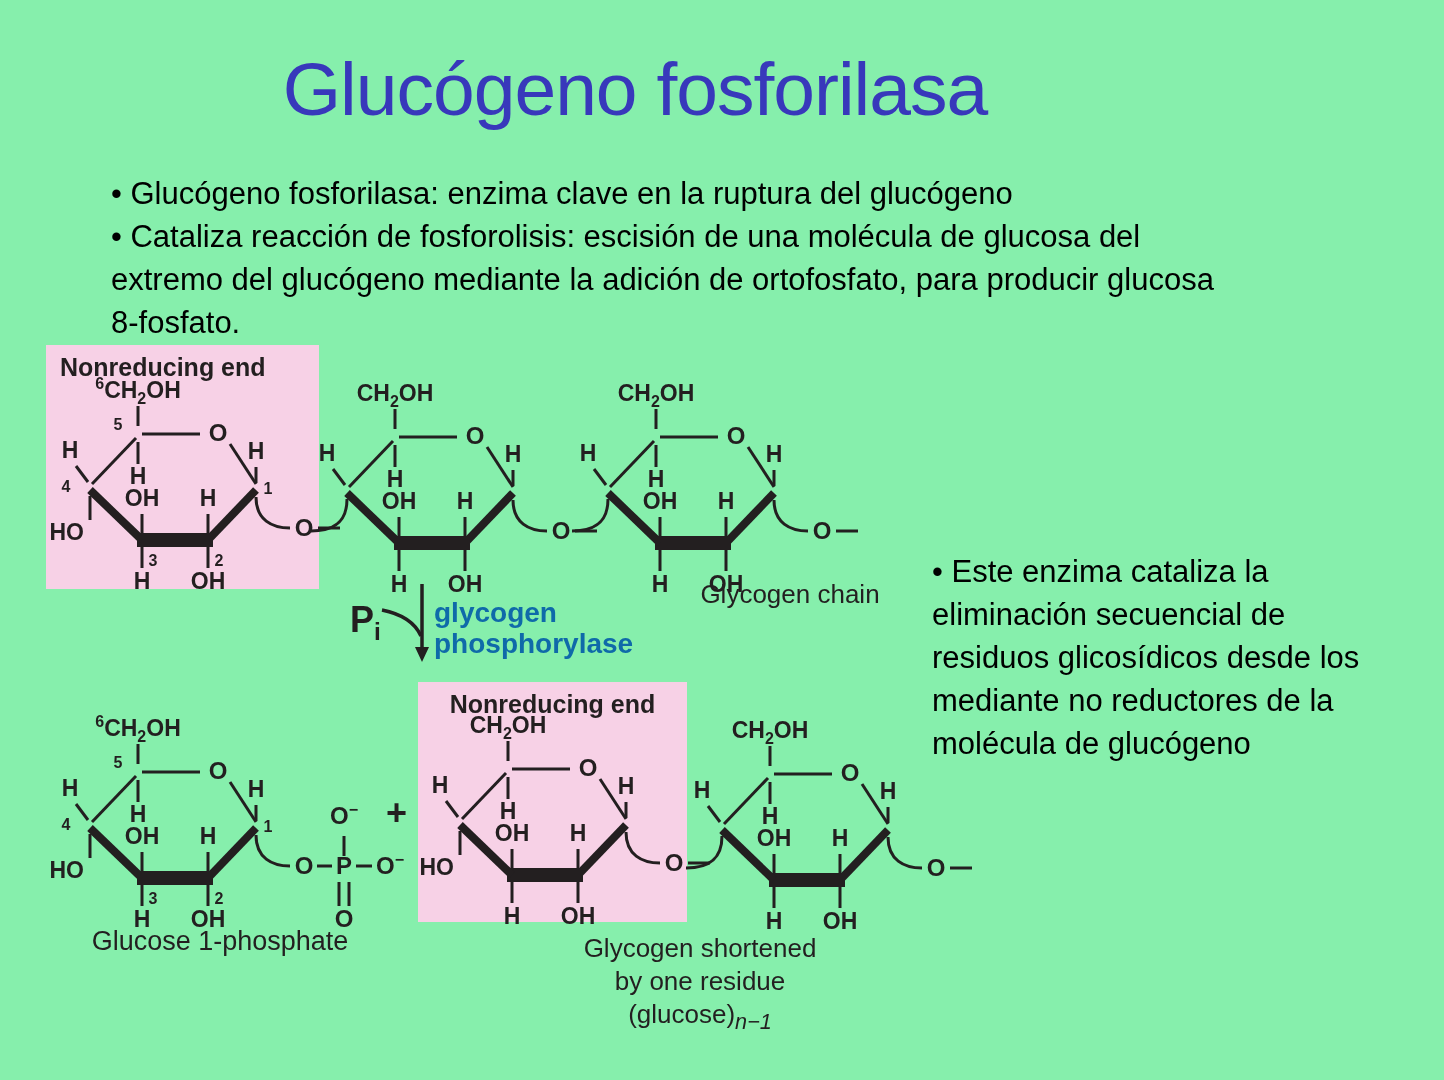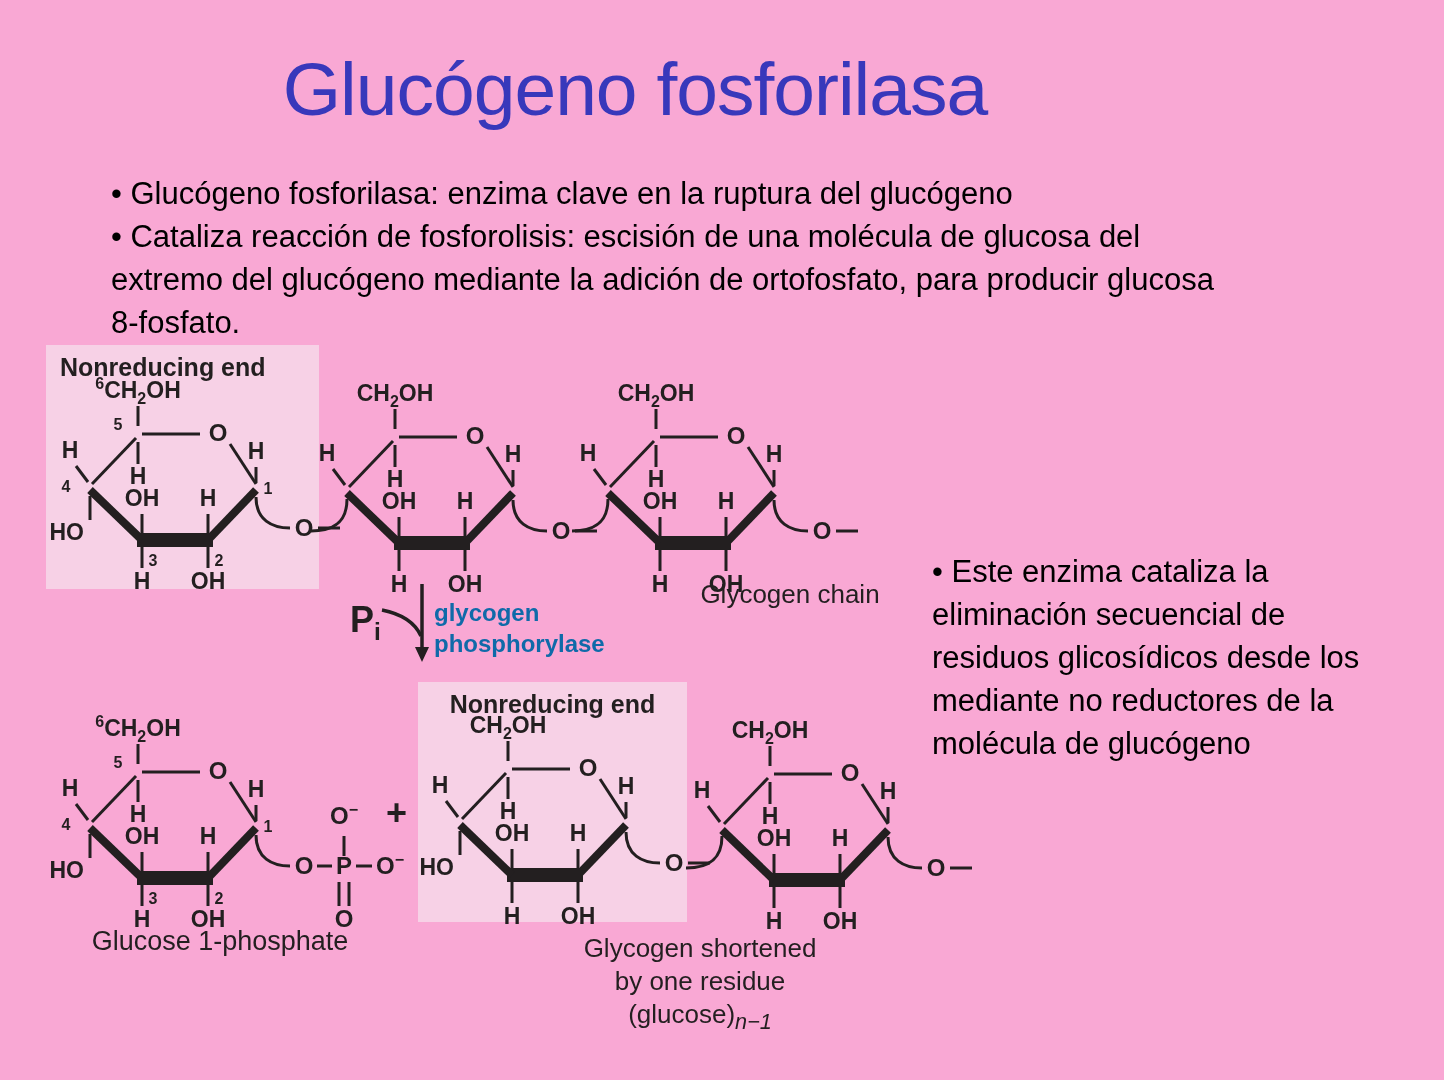--- a/index.html
+++ b/index.html
@@ -3,21 +3,21 @@
 <meta charset="utf-8">
 <style>
   :root{
     --title-blue:#3838bb;
     --enzyme-blue:#0f6aa9;
     --pink:#f7d1e6;
     --ink:#231f20;
   }
   html,body{margin:0;padding:0;background:#ffffff;}
   .slide{
-    position:relative;width:1444px;height:1080px;background:#f9a8d4;overflow:hidden;
+    position:relative;width:1444px;height:1080px;background:#86efac;overflow:hidden;
     font-family:"Liberation Sans","DejaVu Sans",sans-serif;color:#000;
   }
   .title{
     position:absolute;left:115px;top:52px;width:1040px;text-align:center;
     font-size:75px;line-height:1.0;color:var(--title-blue);font-weight:normal;margin:0;
     letter-spacing:-1px;
   }
   .bullets{position:absolute;left:103px;top:172px;width:1315px;font-size:31px;line-height:43px;margin-left:8px;}
   .bullets div{white-space:nowrap;}
   .sidenote{position:absolute;left:892px;top:550px;width:540px;font-size:31px;line-height:43px;margin-left:40px;}
@@ -35,21 +35,21 @@
   .r5{left:420px;top:705px;}
   .r6{left:682px;top:710px;}
   .ring-slot svg text{font-family:"Liberation Sans","DejaVu Sans",sans-serif;font-weight:bold;fill:var(--ink);}
   .fig-label{position:absolute;font-weight:normal;color:var(--ink);font-size:26px;line-height:33px;text-align:center;}
   .chain-label{left:655px;top:578px;width:270px;}
   .g1p-label{left:55px;top:925px;width:330px;font-size:27px;}
   .shortened-label{left:535px;top:932px;width:330px;}
   .plus-sign{position:absolute;left:386px;top:792px;font-size:36px;font-weight:bold;color:var(--ink);}
   .pi-label{position:absolute;left:350px;top:599px;font-size:36px;font-weight:bold;color:var(--ink);}
   .pi-label sub{font-size:0.68em;}
-  .enzyme-label{position:absolute;left:434px;top:597px;font-size:24px;line-height:31px;font-weight:bold;color:var(--enzyme-blue);}
+  .enzyme-label{position:absolute;left:434px;top:597px;font-size:28px;line-height:31px;font-weight:bold;color:var(--enzyme-blue);}
   .arrow-svg{position:absolute;left:378px;top:580px;}
   .arrow-svg path,.arrow-svg line{stroke:var(--ink);fill:none;}
   .arrow-svg polygon{fill:var(--ink);}
   sub i{font-style:italic;}
 </style>
 </head>
 <body>
 
 <div class="slide">
 

